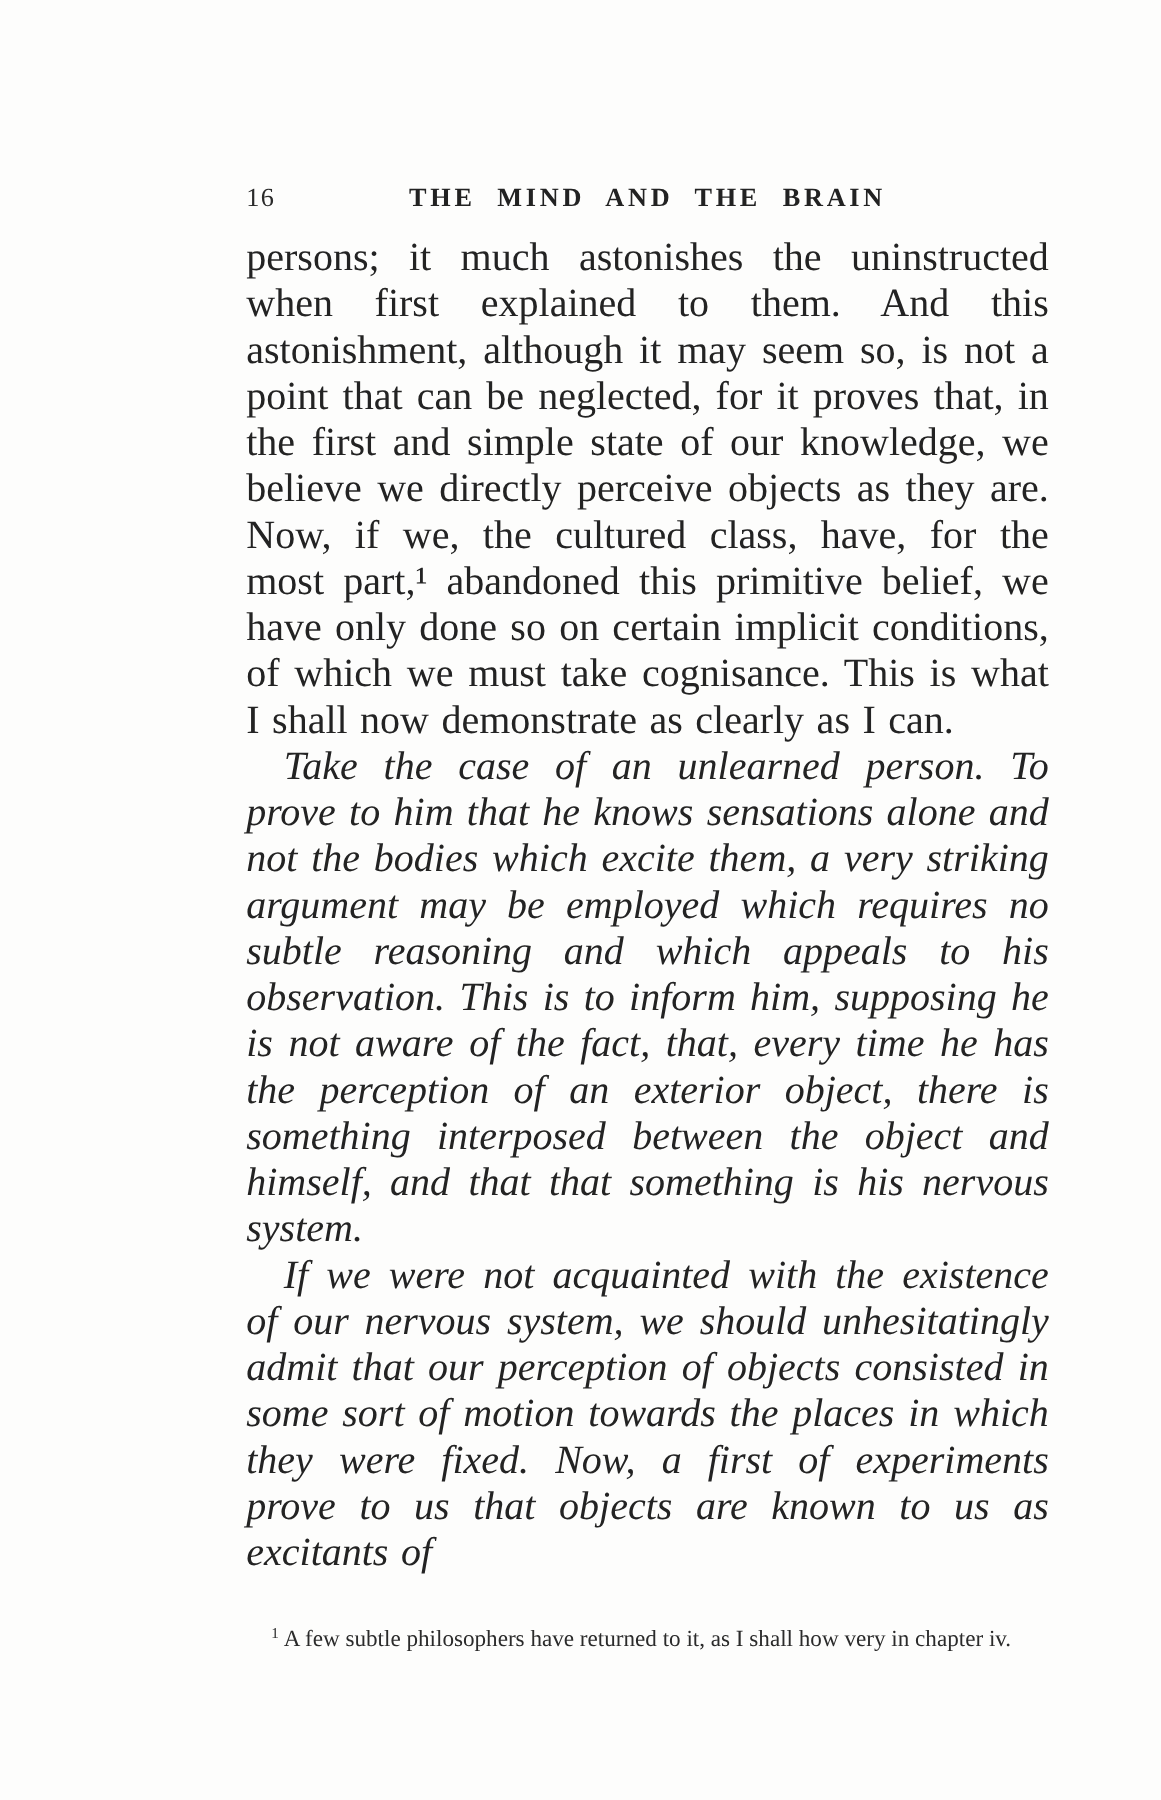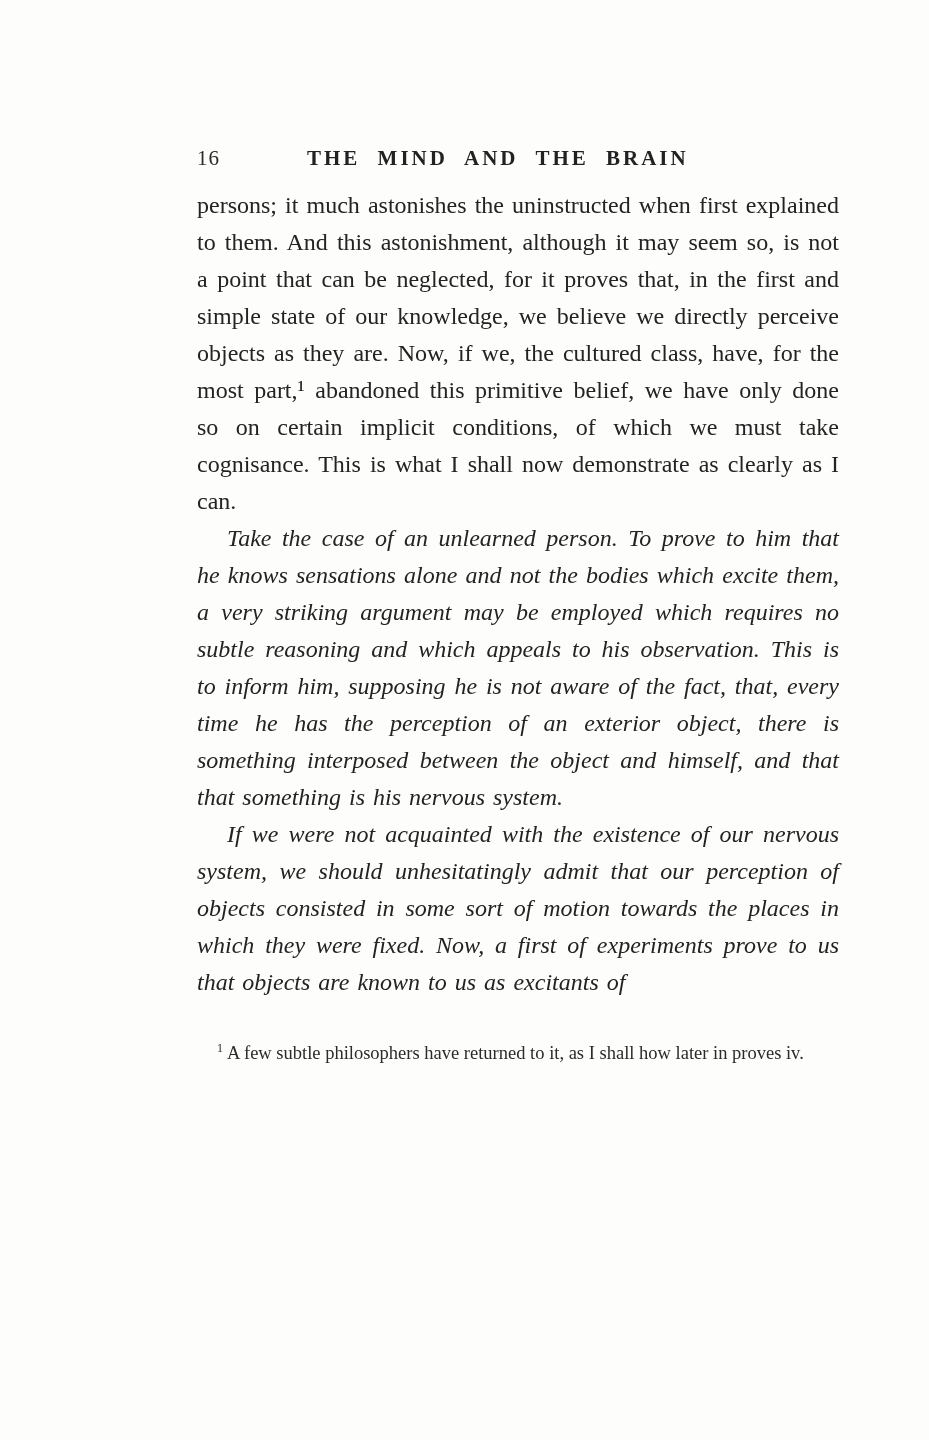--- a/index.html
+++ b/index.html
@@ -30,32 +30,32 @@
   }
   .page-number {
     font-size: 21px;
     letter-spacing: 1px;
     color: #2a2a2a;
     width: 110px;
     flex: 0 0 auto;
   }
   .running-title {
     flex: 1 1 auto;
-    text-align: left;
+    text-align: center;
     font-size: 21px;
     font-weight: bold;
     letter-spacing: 3px;
     word-spacing: 9px;
     color: #222222;
     
     margin-right: 110px;
   }
   .body-text p {
     margin: 0;
-    font-size: 24px;
+    font-size: 32px;
     line-height: 37px;
     text-align: justify;
     text-justify: inter-word;
     word-spacing: 2px;
     color: #232323;
   }
   .body-text p.indent {
     text-indent: 30px;
     font-style: italic;
   }
@@ -86,17 +86,17 @@
       <span class="running-title">THE MIND AND THE BRAIN</span>
     </div>
 
     <div class="body-text">
       <p>persons; it much astonishes the uninstructed when first explained to them.  And this astonishment, although it may seem so, is not a point that can be neglected, for it proves that, in the first and simple state of our knowledge, we believe we directly perceive objects as they are.  Now, if we, the cultured class, have, for the most part,¹ abandoned this primitive belief, we have only done so on certain implicit conditions, of which we must take cognisance.  This is what I shall now demonstrate as clearly as I can.</p>
       <p class="indent">Take the case of an unlearned person.  To prove to him that he knows sensations alone and not the bodies which excite them, a very striking argument may be employed which requires no subtle reasoning and which appeals to his observation.  This is to inform him, supposing he is not aware of the fact, that, every time he has the perception of an exterior object, there is something interposed between the object and himself, and that that something is his nervous system.</p>
       <p class="indent">If we were not acquainted with the existence of our nervous system, we should unhesitatingly admit that our perception of objects consisted in some sort of motion towards the places in which they were fixed.  Now, a first of experiments prove to us that objects are known to us as excitants of</p>
     </div>
 
     <div class="footnote">
-      <span class="fn-marker">1</span><span>A few subtle philosophers have returned to it, as I shall how later in proves iv.</span>
+      <span class="fn-marker">1</span><span>A few subtle philosophers have returned to it, as I shall how very in chapter iv.</span>
     </div>
 
   </div>
 </div>
 
 </body></html>

